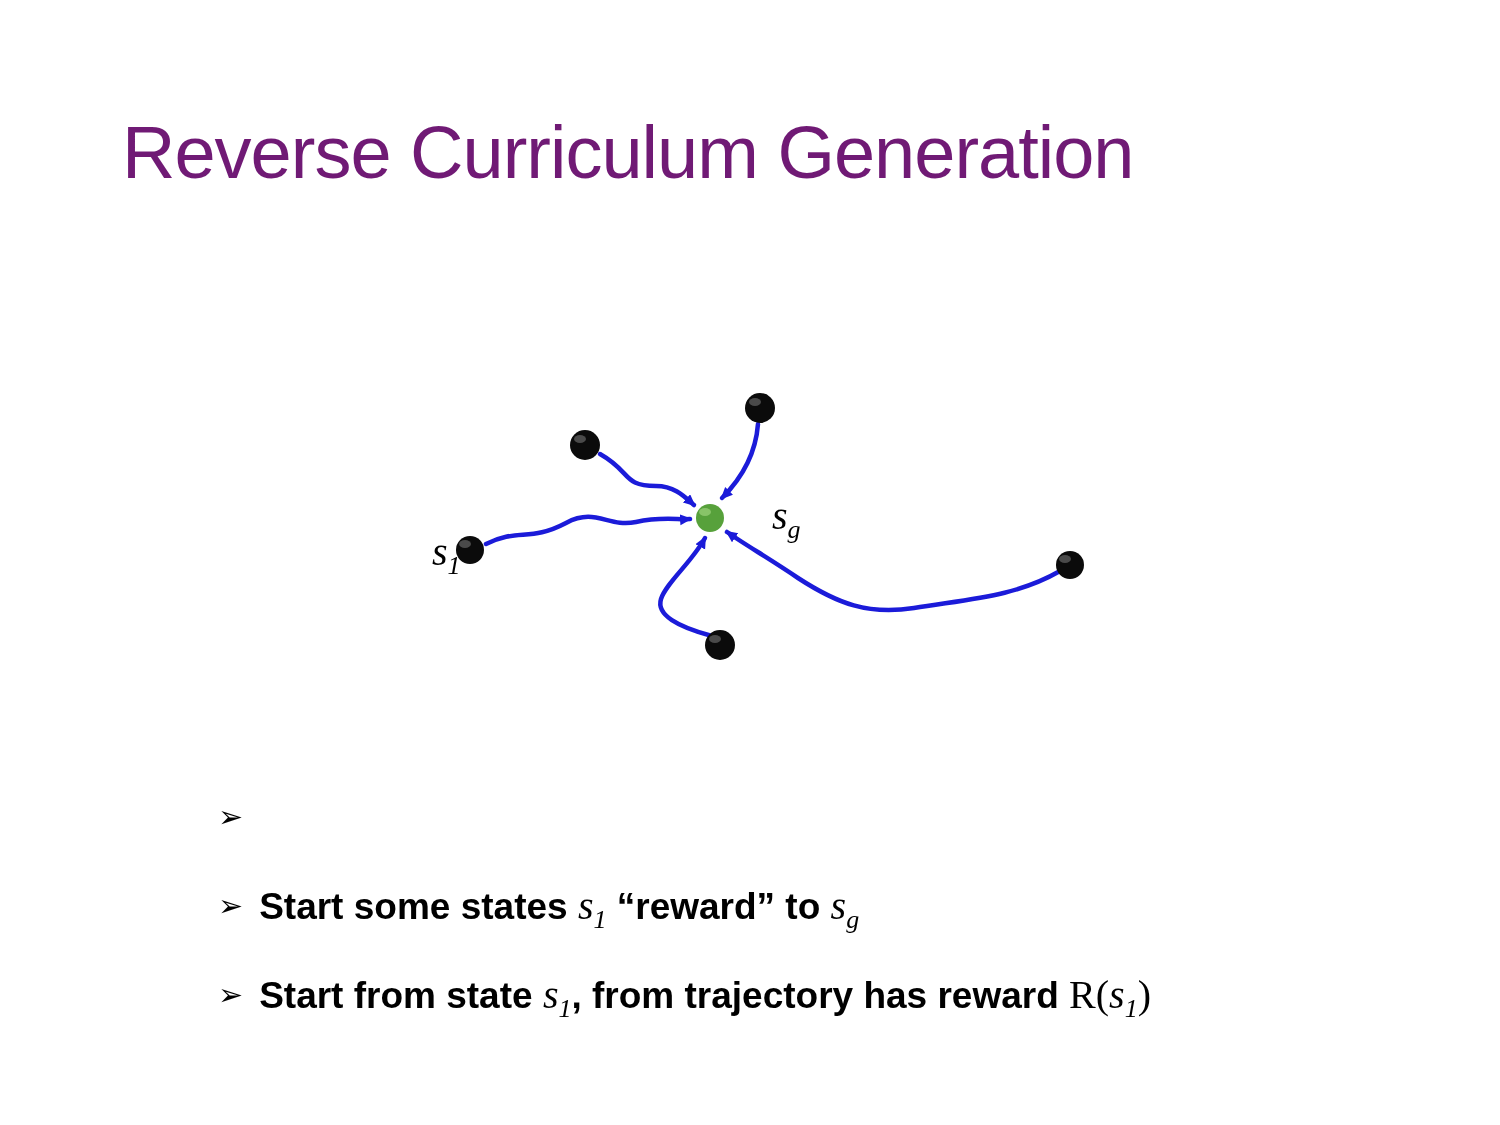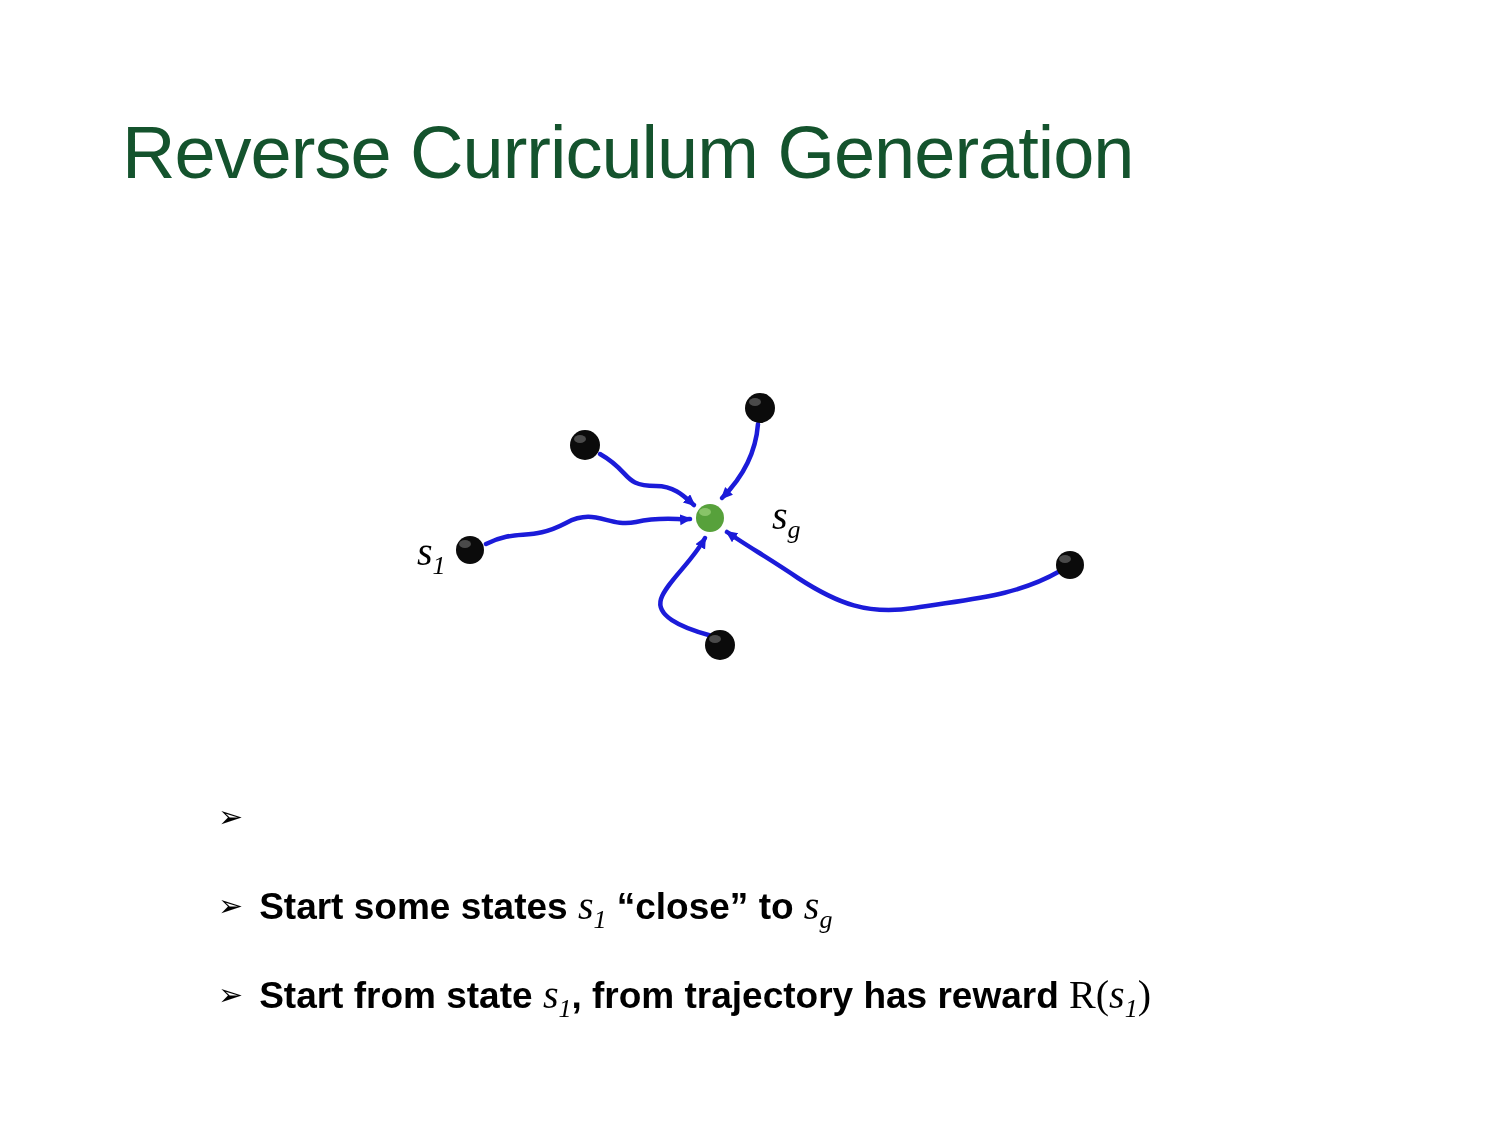--- a/index.html
+++ b/index.html
@@ -15,21 +15,21 @@
     overflow: hidden;
     font-family: "Liberation Sans", sans-serif;
     color: #000;
   }
   .title {
     position: absolute;
     left: 122px;
     top: 110px;
     font-size: 74px;
     font-weight: 300;
-    color: #14532d;
+    color: #701a75;
     letter-spacing: -1px;
     white-space: nowrap;
   }
   .diagram {
     position: absolute;
     left: 370px;
     top: 370px;
     width: 740px;
     height: 320px;
   }
@@ -39,21 +39,21 @@
     font-style: italic;
     font-size: 40px;
     color: #000;
     white-space: nowrap;
   }
   .node-label sub {
     font-size: 26px;
     font-style: italic;
     line-height: 0;
   }
-  .label-s1 { left: 417px; top: 528px; }
+  .label-s1 { left: 432px; top: 528px; }
   .label-sg { left: 772px; top: 492px; }
   .bullets {
     position: absolute;
     left: 218px;
     top: 796px;
   }
   .bullet {
     display: flex;
     align-items: baseline;
     margin-bottom: 38px;
@@ -134,21 +134,21 @@
   <div class="node-label label-sg"><span>s</span><sub>g</sub></div>
 
   <div class="bullets">
 
     <div class="bullet">
       <span class="marker">➢</span>
     </div>
 
     <div class="bullet">
       <span class="marker">➢</span>
-      <span><span>Start some states </span><span class="math"><span>s</span><sub>1</sub></span><span> “close” to </span><span class="math"><span>s</span><sub>g</sub></span></span>
+      <span><span>Start some states </span><span class="math"><span>s</span><sub>1</sub></span><span> “reward” to </span><span class="math"><span>s</span><sub>g</sub></span></span>
     </div>
 
     <div class="bullet">
       <span class="marker">➢</span>
       <span><span>Start from state </span><span class="math"><span>s</span><sub>1</sub></span><span>, from trajectory has reward </span><span class="roman">R(</span><span class="math"><span>s</span><sub>1</sub></span><span class="roman">)</span></span>
     </div>
 
   </div>
 
 </div>

